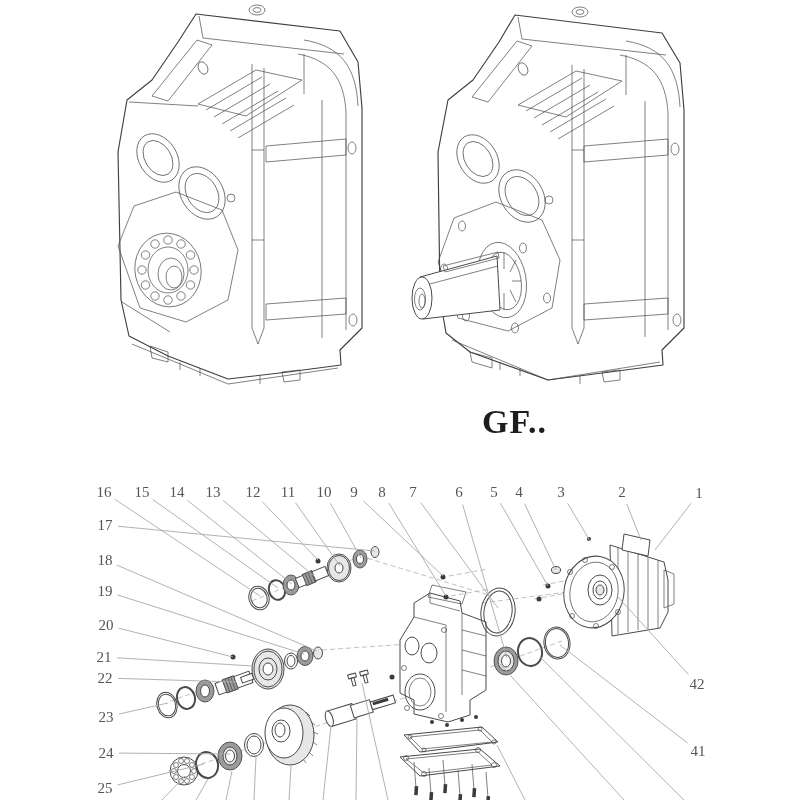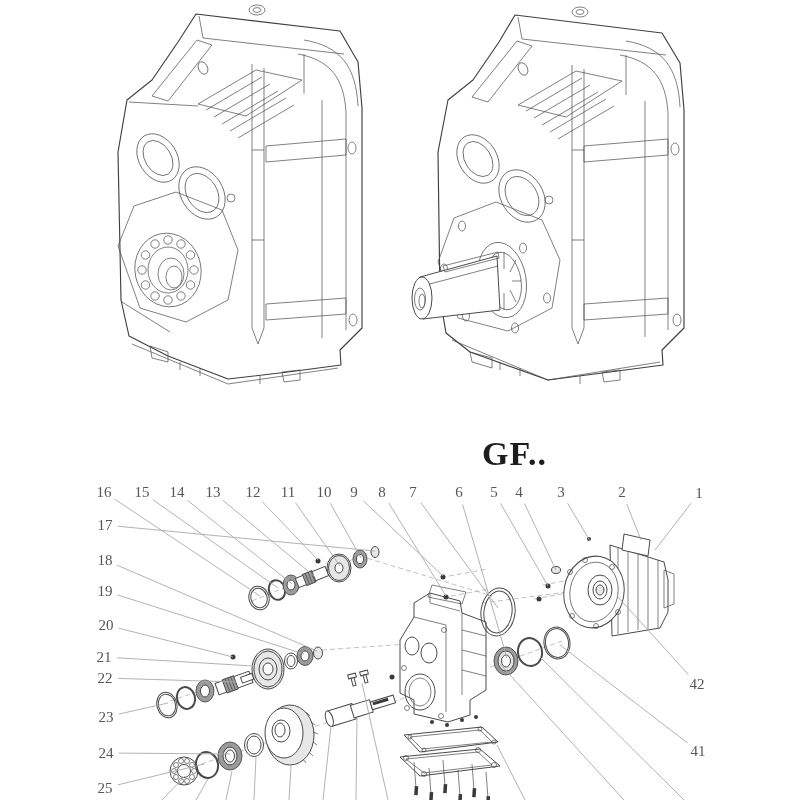--- a/index.html
+++ b/index.html
@@ -2,21 +2,21 @@
 <html><head>
 <meta charset="utf-8">
 <style>
   html,body{margin:0;padding:0;background:#ffffff;}
   .page{position:relative;width:800px;height:800px;background:#fff;overflow:hidden;
         font-family:"Liberation Serif", serif;}
   svg.art{position:absolute;left:0;top:0;}
   .fig-label{position:absolute;font-weight:bold;font-size:34px;letter-spacing:1px;
              color:#1d1d1d;font-family:"Liberation Serif", serif;white-space:nowrap;}
   #label-left{left:128px;top:414px;}
-  #label-right{left:482px;top:435px;}
+  #label-right{left:482px;top:403px;}
   
   .ol{fill:none;stroke:#3f3f3f;stroke-width:1.15;stroke-linejoin:round;}
   .il{fill:none;stroke:#4a4a4a;stroke-width:0.7;stroke-linejoin:round;}
   .pl{fill:none;stroke:#4a4a4a;stroke-width:1;stroke-linejoin:round;}
   .pw{fill:#ffffff;stroke:#4a4a4a;stroke-width:1;stroke-linejoin:round;}
   .pg{fill:#e7e7e7;stroke:#4a4a4a;stroke-width:1;}
   .pd{fill:#9b9b9b;stroke:#4a4a4a;stroke-width:0.9;}
   .pk{fill:#3a3a3a;stroke:none;}
   .snap{fill:none;stroke:#4a4a4a;stroke-width:2;}
   .dash{fill:none;stroke:#b0b0b0;stroke-width:0.8;stroke-dasharray:5 3;}

